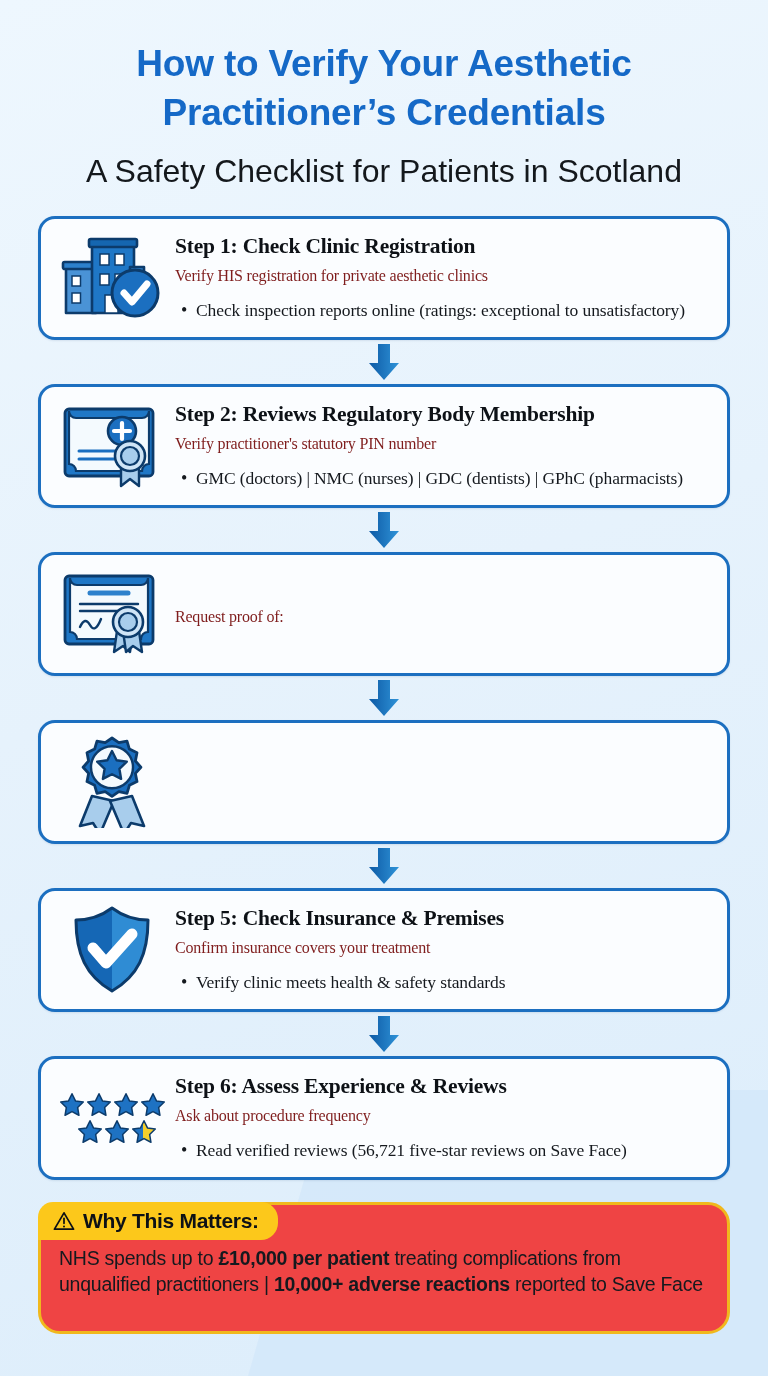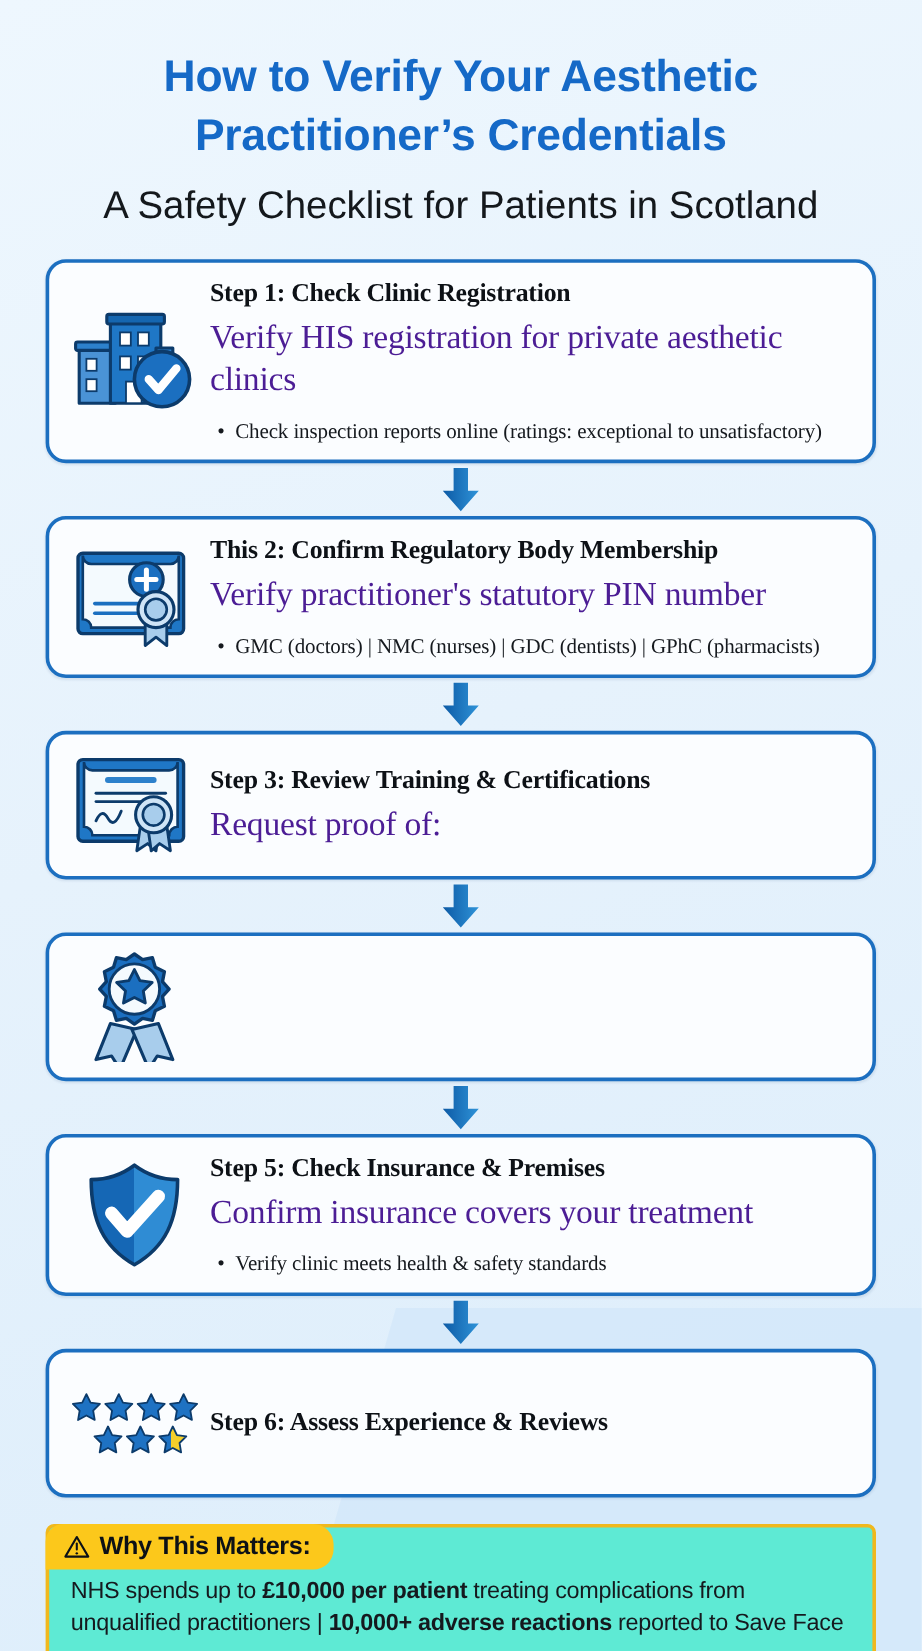--- a/index.html
+++ b/index.html
@@ -62,21 +62,21 @@
   .card-icon {
     width:118px; min-width:118px;
     display:flex; align-items:center; justify-content:center;
   }
   .card-body { flex:1; padding-left:4px; padding-right:2px; }
   .step-title {
     font-size:21.5px; font-weight:bold; color:#0d1116;
     line-height:1.2; letter-spacing:-0.2px;
   }
   .step-desc {
-    font-size:28px; color:#4c1d95; line-height:1.26;
+    font-size:16px; color:#7f1d1d; line-height:1.26;
     margin-top:6px; letter-spacing:-0.2px;
   }
   .step-bullets { list-style:none; margin-top:4px; }
   .step-bullets li {
     position:relative;
     font-size:17.5px; color:#15191e; line-height:1.25;
     padding-left:21px; margin-top:14px; letter-spacing:-0.1px;
   }
   .step-bullets li:before {
     content:"\2022";
@@ -84,23 +84,23 @@
     font-size:18px; color:#15191e;
   }
 
   .arrow { height:44px; display:flex; align-items:center; justify-content:center; }
   .arrow svg { display:block; }
 
   
   .callout-wrap { padding:0 38px; margin-top:22px; position:relative; }
   .callout {
     position:relative;
-    background:#5eead4;
+    background:#ef4444;
     border:3px solid #f0b81d;
-    border-radius:7px;
+    border-radius:22px;
     padding:40px 18px 16px 18px;
     min-height:132px;
   }
   .callout-tab {
     position:absolute;
     left:-3px; top:-3px;
     background:#fcc81b;
     border-radius:15px 17px 17px 0;
     padding:7px 19px 7px 15px;
     display:flex; align-items:center; gap:8px;
@@ -193,21 +193,21 @@
               <path d="M19 55 h36"></path>
           </g>
           <g transform="translate(70,50)">
             <path d="M-9 12 l0 20 l9 -7 l9 7 l0 -20 z" fill="#a8cdec" stroke="#0c3b6b" stroke-width="2.4" stroke-linejoin="round"></path>
             <circle cx="0" cy="2" r="15" fill="#cfe4f6" stroke="#0c3b6b" stroke-width="2.6"></circle>
             <circle cx="0" cy="2" r="9" fill="#a8cdec" stroke="#0c3b6b" stroke-width="2.2"></circle>
           </g>
         </svg>
       </div>
       <div class="card-body">
-        <div class="step-title">This 2: Confirm Regulatory Body Membership</div>
+        <div class="step-title">Step 2: Reviews Regulatory Body Membership</div>
         <div class="step-desc">Verify practitioner's statutory PIN number</div>
         <ul class="step-bullets">
           <li>GMC (doctors) | NMC (nurses) | GDC (dentists) | GPhC (pharmacists)</li>
         </ul>
       </div>
     </div>
 
     <div class="arrow">
       <svg width="40" height="40" viewBox="0 0 40 40">
         <path d="M14 2 h12 v19 h9 L20 38 L5 21 h9 z" fill="url(#ag1)"></path>
@@ -227,21 +227,20 @@
           <path d="M20 55 q5 -11 10 -2 q5 9 11 -6" fill="none" stroke="#0c3b6b" stroke-width="2.4" stroke-linecap="round" stroke-linejoin="round"></path>
           <g transform="translate(68,48)">
             <path d="M-11 11 l-3 21 l9 -6 l7 6 l3 -21 z" fill="#a8cdec" stroke="#0c3b6b" stroke-width="2.4" stroke-linejoin="round"></path>
             <path d="M11 11 l3 21 l-9 -6 l-7 6 l-3 -21 z" fill="#a8cdec" stroke="#0c3b6b" stroke-width="2.4" stroke-linejoin="round"></path>
             <circle cx="0" cy="2" r="15" fill="#cfe4f6" stroke="#0c3b6b" stroke-width="2.6"></circle>
             <circle cx="0" cy="2" r="9" fill="#a8cdec" stroke="#0c3b6b" stroke-width="2.2"></circle>
           </g>
         </svg>
       </div>
       <div class="card-body">
-        <div class="step-title">Step 3: Review Training &amp; Certifications</div>
         <div class="step-desc">Request proof of:</div>
       </div>
     </div>
 
     <div class="arrow">
       <svg width="40" height="40" viewBox="0 0 40 40">
         <path d="M14 2 h12 v19 h9 L20 38 L5 21 h9 z" fill="url(#ag1)"></path>
       </svg>
     </div>
 
@@ -334,20 +333,24 @@
                     <stop offset="100%" stop-color="#f5cf2a"></stop>
               </linearGradient>
                 </defs>
               <path d="M12 1.6 L15.2 8.2 L22.4 9.2 L17.2 14.3 L18.4 21.5 L12 18.1 L5.6 21.5 L6.8 14.3 L1.6 9.2 L8.8 8.2 Z" fill="url(#halfg)" stroke="#0c3b6b" stroke-width="1.4" stroke-linejoin="round"></path>
             </svg>
           </div>
         </div>
       </div>
       <div class="card-body">
         <div class="step-title">Step 6: Assess Experience &amp; Reviews</div>
+        <div class="step-desc">Ask about procedure frequency</div>
+        <ul class="step-bullets">
+          <li>Read verified reviews (56,721 five-star reviews on Save Face)</li>
+        </ul>
       </div>
     </div>
 
   </div>
 
   <div class="callout-wrap">
     <div class="callout">
       <div class="callout-tab">
         <svg width="22" height="20" viewBox="0 0 24 22">
           <path d="M12 2 L22.5 20 L1.5 20 Z" fill="none" stroke="#0d1116" stroke-width="1.9" stroke-linejoin="round"></path>

